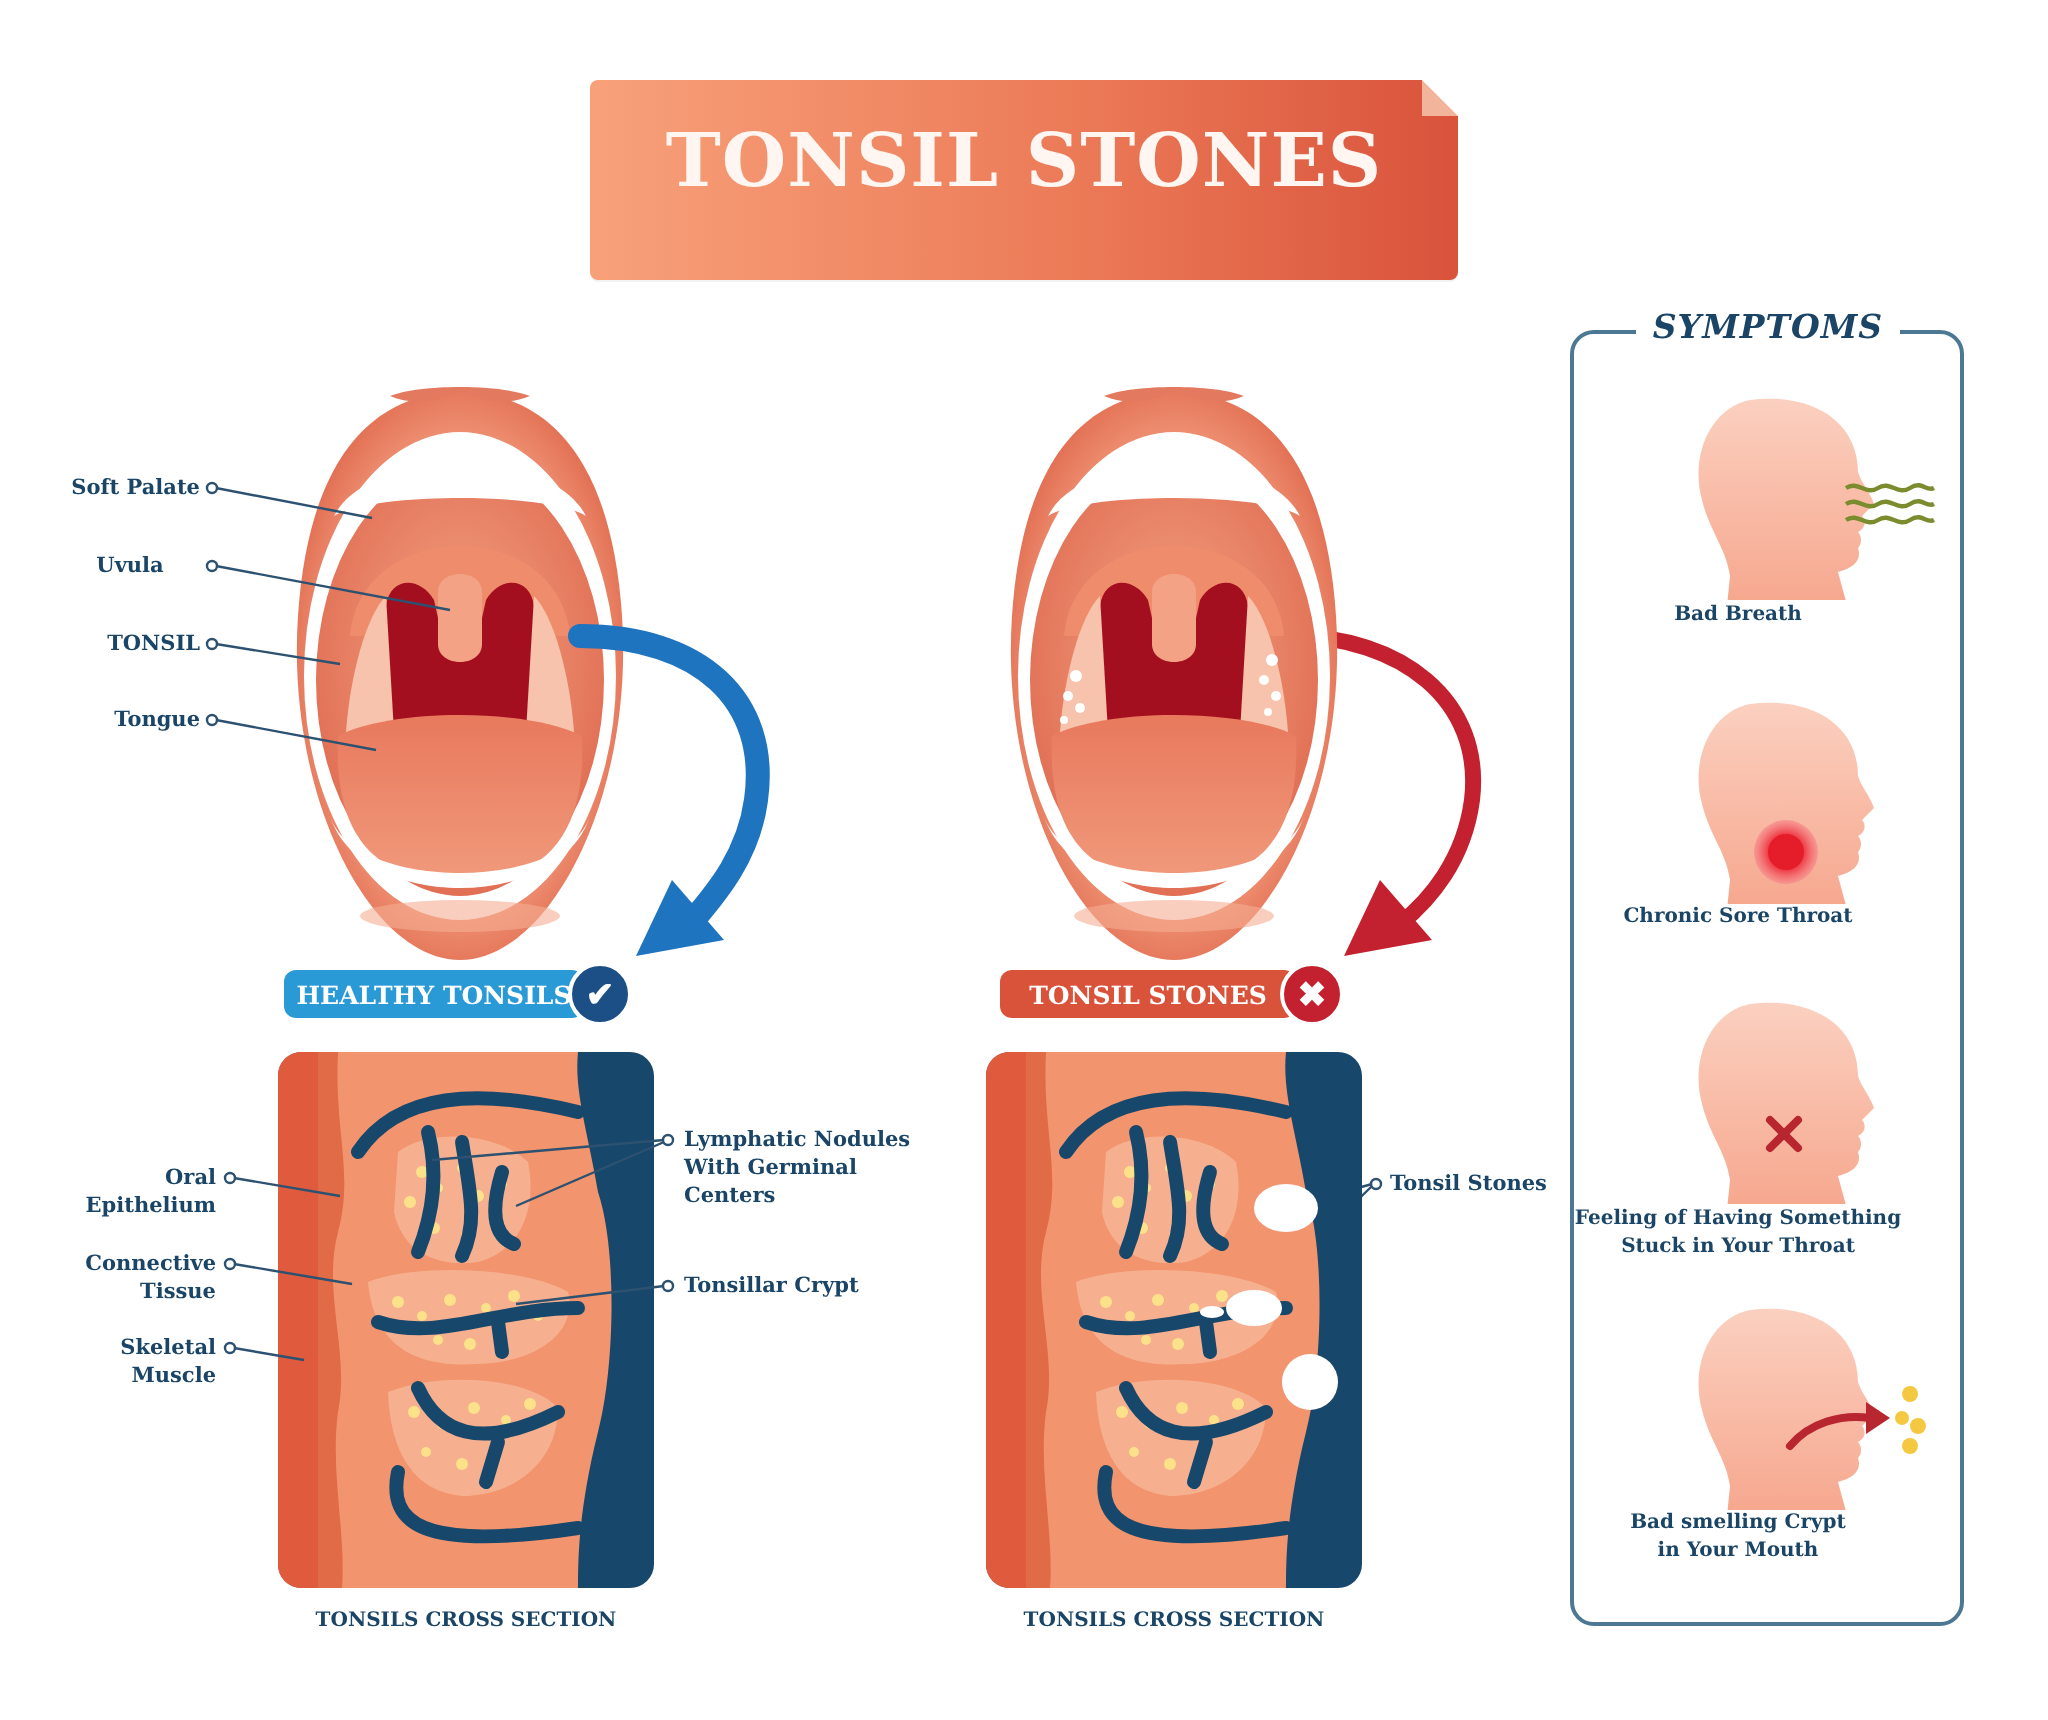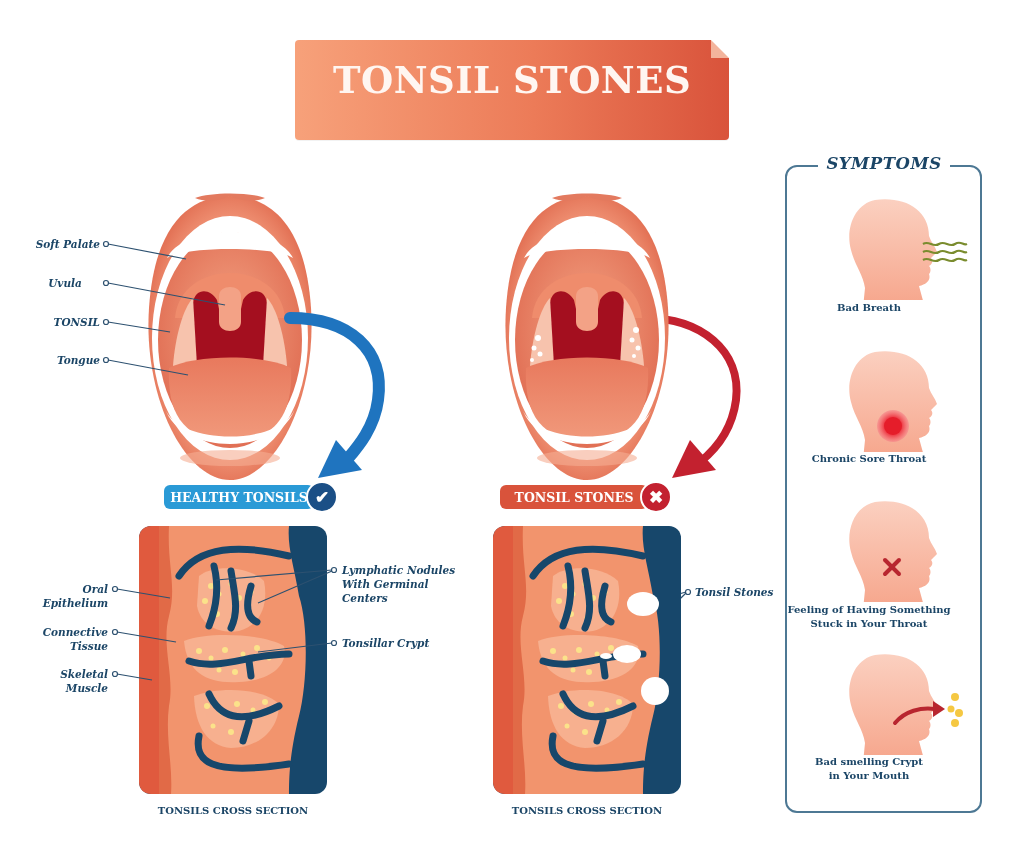--- a/index.html
+++ b/index.html
@@ -12,21 +12,21 @@
             box-shadow:0 1px 0 rgba(0,0,0,0.05); }
   .banner .fold { position:absolute; right:0; top:0; width:0; height:0;
                   border-left:18px solid #f3b49c; border-top:18px solid #ffffff; }
   .banner-title { position:absolute; left:0; right:0; top:18px; text-align:center;
                   font-family:"DejaVu Serif", serif; font-weight:bold; font-size:37px;
                   color:#fff6f1; letter-spacing:0.5px; }
   .banner-sub { position:absolute; left:0; right:0; top:69px; text-align:center;
                 font-weight:bold; font-size:15px; color:#fff6f1; }
   
   .lbl { font-family:"DejaVu Serif", serif; font-weight:bold; font-size:10.5px;
-         color:#1b4566; line-height:14px; white-space:nowrap;font-style:italic; }
+         color:#1b4566; line-height:14px; white-space:nowrap; }
   .lbl.right { text-align:right; }
   .caption { font-family:"DejaVu Serif", serif; font-weight:bold; font-size:10px;
              color:#1b4566; text-align:center; white-space:nowrap; }
   
   .pill { height:24px; border-radius:6px; color:#fff; font-weight:bold; font-size:12.5px;
           display:flex; align-items:center; justify-content:center;
           font-family:"DejaVu Serif", serif; }
   .pill.healthy { background:#2a9ad6; }
   .pill.stones { background:#d9533b; }
   .badge { width:28px; height:28px; border-radius:50%; display:flex; align-items:center;
@@ -196,21 +196,21 @@
         <circle cx="48" cy="166" r="2.5"></circle>
         <circle cx="40" cy="172" r="2"></circle>
       <circle cx="144" cy="142" r="3"></circle>
         <circle cx="140" cy="152" r="2.5"></circle>
         <circle cx="146" cy="160" r="2.5"></circle>
         <circle cx="142" cy="168" r="2"></circle>
     </g>
   </svg>
 </div>
 
-<div class="abs" style="left:164px; top:481px; display:flex; align-items:center;">
+<div class="abs" style="left:142px; top:481px; display:flex; align-items:center;">
   <div class="pill healthy" style="width:150px;">HEALTHY TONSILS</div>
   <div class="badge ok" style="margin-left:-8px;">✔</div>
 </div>
 <div class="abs" style="left:500px; top:481px; display:flex; align-items:center;">
   <div class="pill stones" style="width:148px;">TONSIL STONES</div>
   <div class="badge bad" style="margin-left:-8px;">✖</div>
 </div>
 
 <div class="abs" style="left:139px; top:526px;">
   <svg width="188" height="268" viewBox="0 0 188 268">

